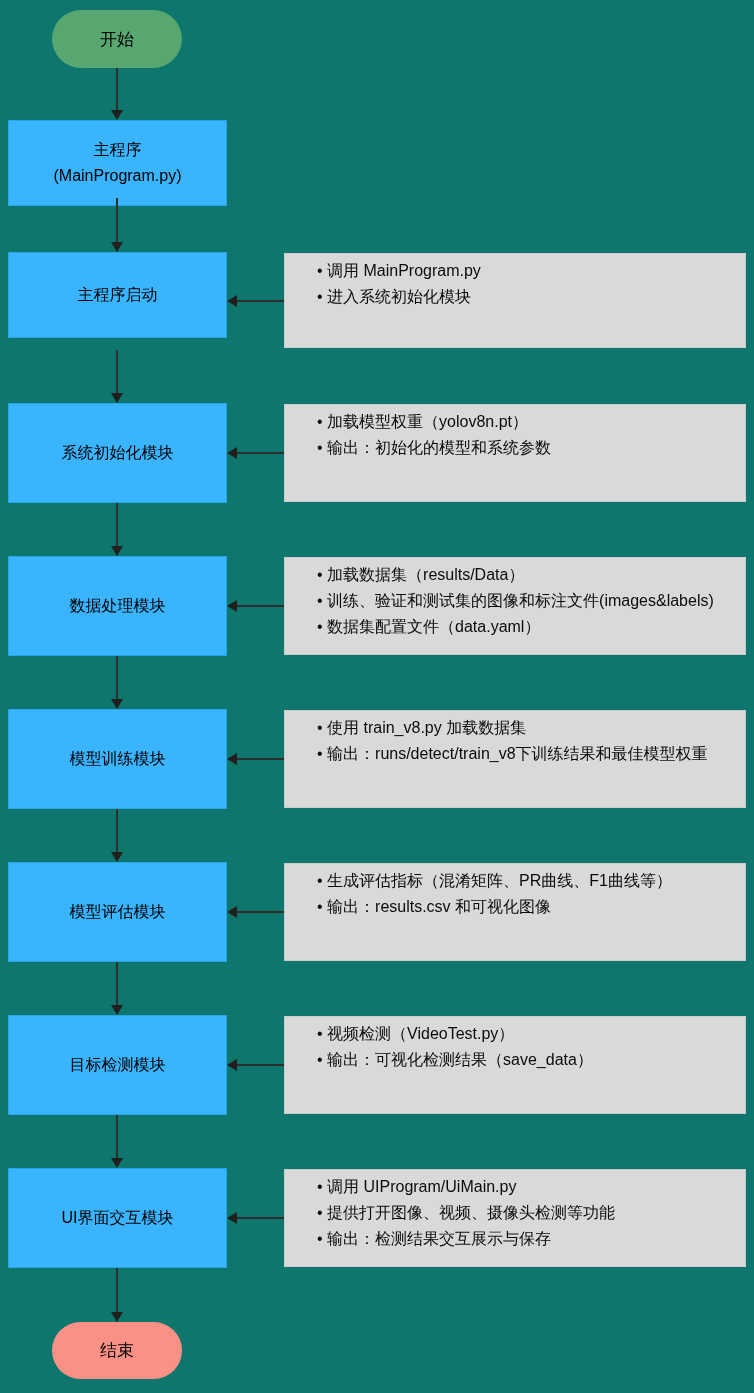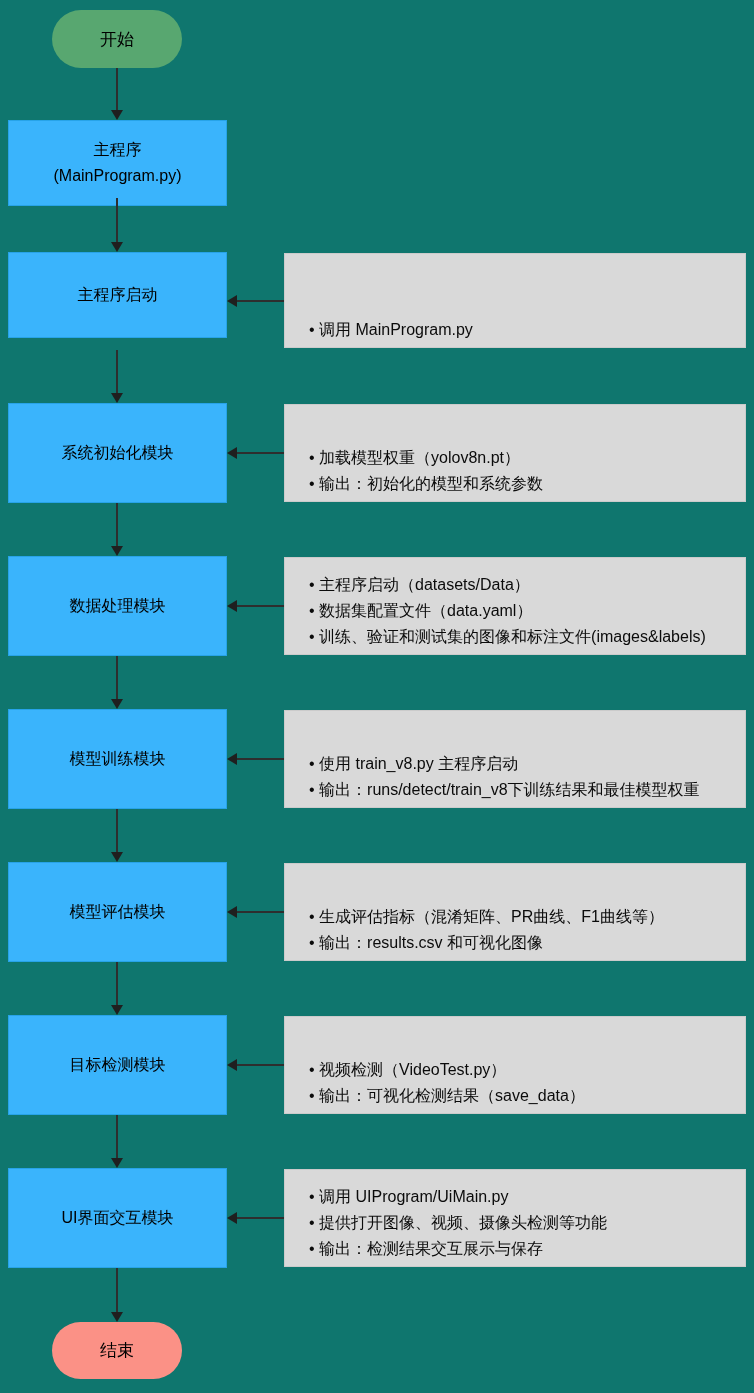--- a/index.html
+++ b/index.html
@@ -17,22 +17,22 @@
   .term.end{top:1322px;height:57px;background:#FB9186;}
   .pbox{
     position:absolute;left:8px;width:219px;background:#3AB4FC;
     border:1px solid #27A3E8;box-sizing:border-box;
     display:flex;align-items:center;justify-content:center;text-align:center;
     font-size:16px;line-height:26px;white-space:pre-line;color:#000;
   }
   .nbox{
     position:absolute;left:284px;width:462px;background:#D9D9D9;
     border:1px solid #CBCBCB;box-sizing:border-box;
-    display:flex;flex-direction:column;justify-content:flex-end;
-    padding:4px 4px 4px 24px;
+    display:flex;flex-direction:column;justify-content:flex-start;
+    padding:4px 4px 4px 32px;
   }
   .nline{
     font-size:16px;line-height:26px;white-space:nowrap;color:#0b0b0b;
   }
   .nline::before{content:"\2022\00a0";}
   .varrow{
     position:absolute;left:116px;width:2px;background:#2e2e2e;
   }
   .varrow::after{
     content:"";position:absolute;left:-5px;bottom:-10px;width:0;height:0;
@@ -58,47 +58,48 @@
   <div class="varrow" style="top:68px;height:42px"></div>
 
   <div class="pbox" style="top:120px;height:86px">主程序
 (MainProgram.py)</div>
 
   <div class="varrow" style="top:198px;height:44px"></div>
 
   <div class="pbox" style="top:252px;height:86px">主程序启动</div>
   <div class="nbox" style="top:253px;height:95px">
     <div class="nline">调用 MainProgram.py</div>
+    <div class="nline">进入系统初始化模块</div>
   </div>
   <div class="harrow" style="top:300px"></div>
 
   <div class="varrow" style="top:350px;height:43px"></div>
 
   <div class="pbox" style="top:403px;height:100px">系统初始化模块</div>
   <div class="nbox" style="top:404px;height:98px">
     <div class="nline">加载模型权重（yolov8n.pt）</div>
     <div class="nline">输出：初始化的模型和系统参数</div>
   </div>
   <div class="harrow" style="top:452px"></div>
 
   <div class="varrow" style="top:503px;height:43px"></div>
 
   <div class="pbox" style="top:556px;height:100px">数据处理模块</div>
   <div class="nbox" style="top:557px;height:98px">
-    <div class="nline">主程序启动（datasets/Data）</div>
+    <div class="nline">加载数据集（results/Data）</div>
+    <div class="nline">训练、验证和测试集的图像和标注文件(images&amp;labels)</div>
     <div class="nline">数据集配置文件（data.yaml）</div>
-    <div class="nline">训练、验证和测试集的图像和标注文件(images&amp;labels)</div>
   </div>
   <div class="harrow" style="top:605px"></div>
 
   <div class="varrow" style="top:656px;height:43px"></div>
 
   <div class="pbox" style="top:709px;height:100px">模型训练模块</div>
   <div class="nbox" style="top:710px;height:98px">
-    <div class="nline">使用 train_v8.py 主程序启动</div>
+    <div class="nline">使用 train_v8.py 加载数据集</div>
     <div class="nline">输出：runs/detect/train_v8下训练结果和最佳模型权重</div>
   </div>
   <div class="harrow" style="top:758px"></div>
 
   <div class="varrow" style="top:809px;height:43px"></div>
 
   <div class="pbox" style="top:862px;height:100px">模型评估模块</div>
   <div class="nbox" style="top:863px;height:98px">
     <div class="nline">生成评估指标（混淆矩阵、PR曲线、F1曲线等）</div>
     <div class="nline">输出：results.csv 和可视化图像</div>

